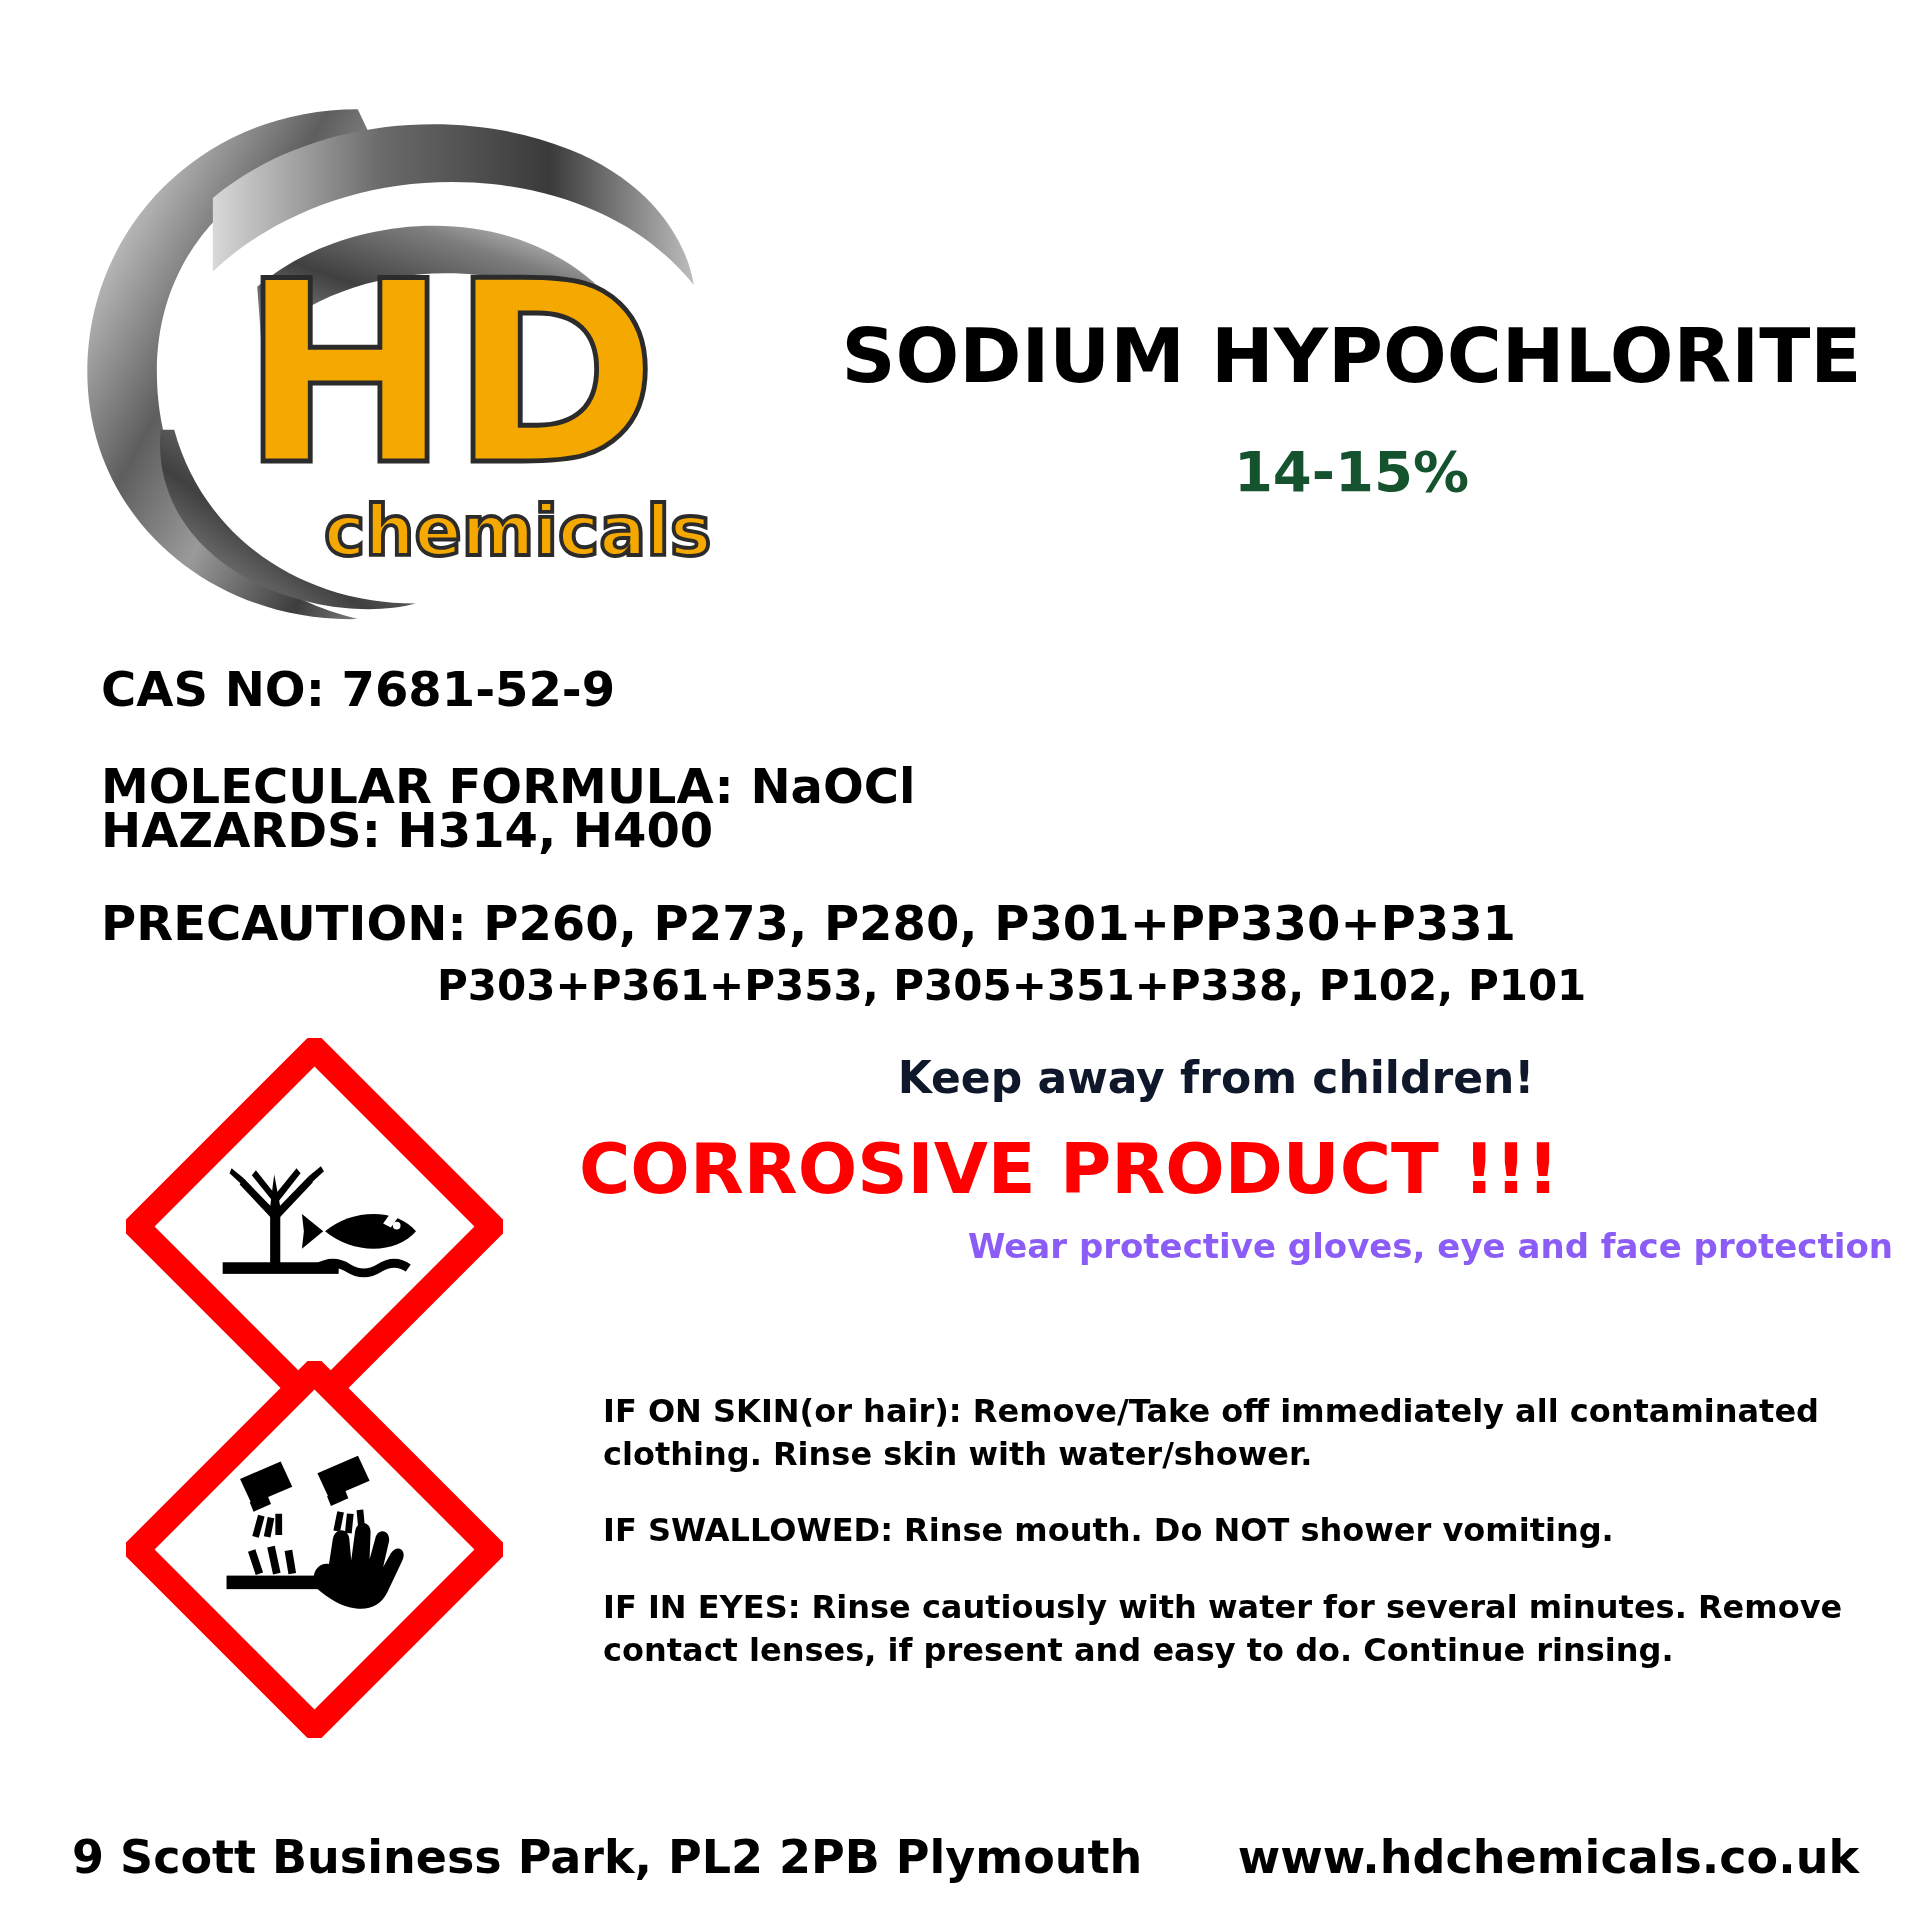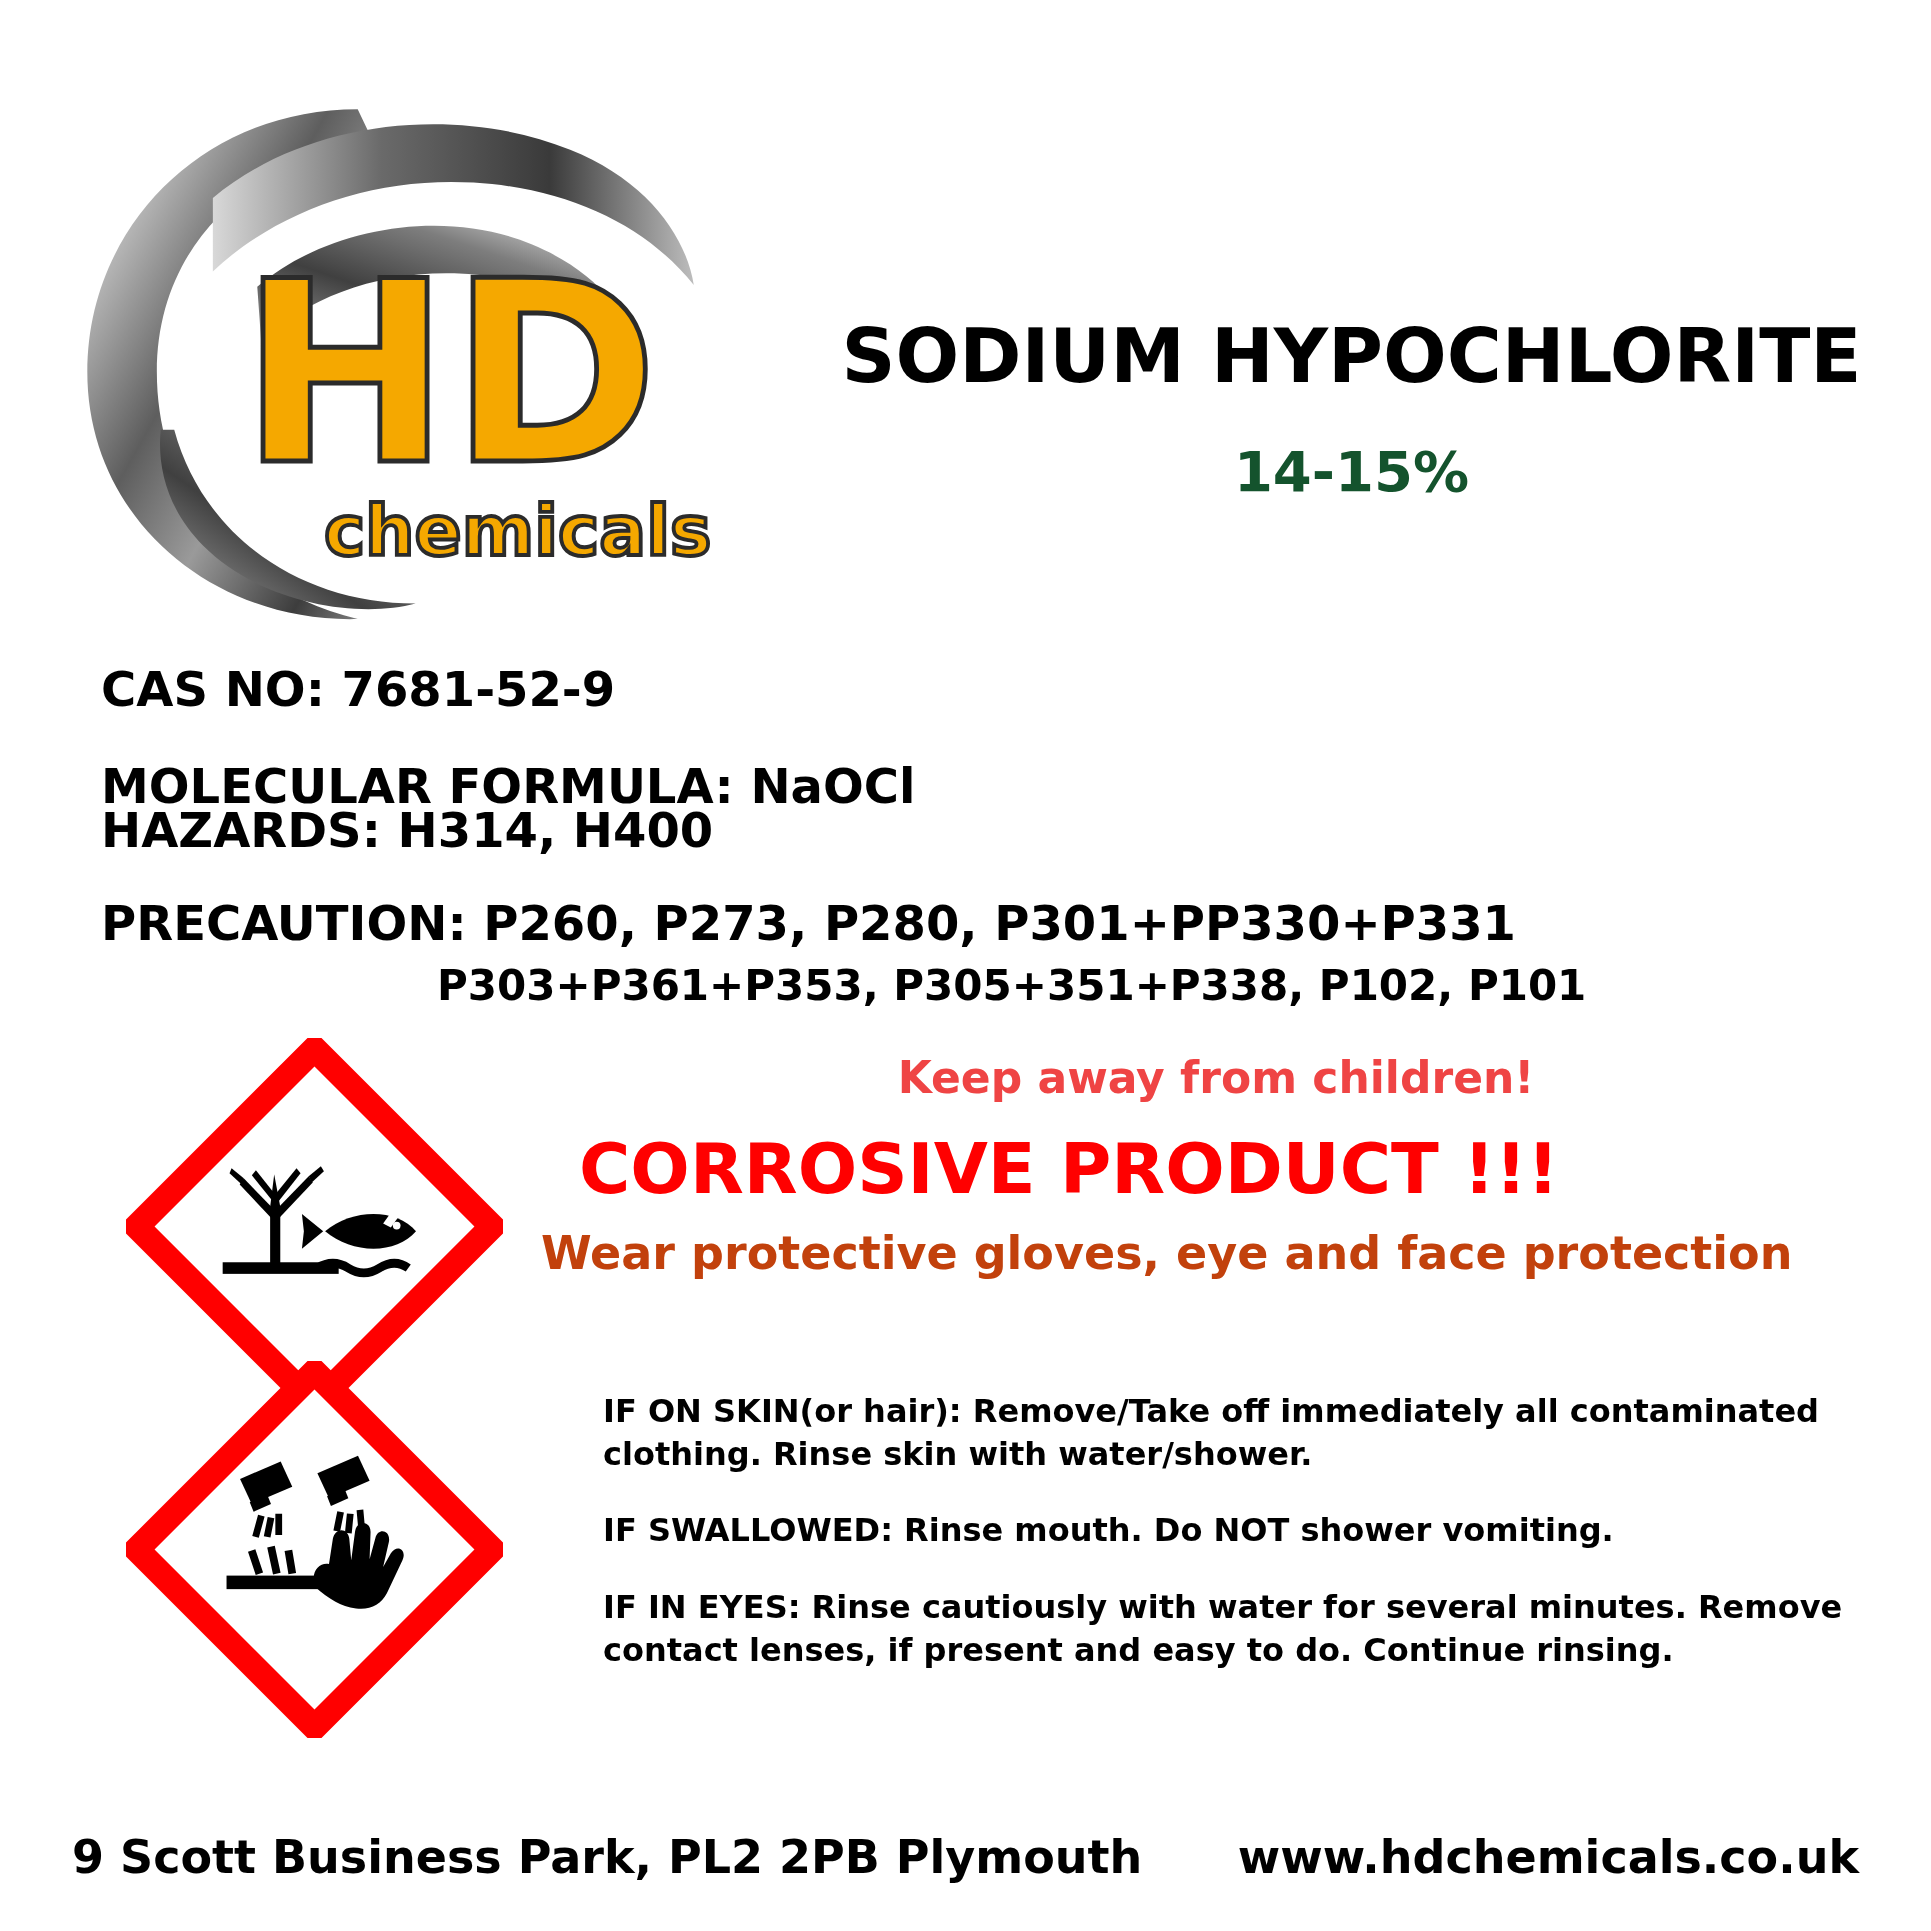--- a/index.html
+++ b/index.html
@@ -88,42 +88,42 @@
 
   
   #keep-away {
     position: absolute;
     left: 579px;
     top: 1052px;
     width: 1274px;
     text-align: center;
     font-size: 44px;
     font-weight: bold;
-    color: #ef4444;
+    color: #0f172a;
   }
   #corrosive-warning {
     position: absolute;
     left: 579px;
     top: 1134px;
     width: 1274px;
     text-align: left;
     font-size: 70px;
     font-weight: bold;
     color: #ff0000;
     line-height: 1;
   }
   #wear-protection {
     position: absolute;
     left: 541px;
     top: 1226px;
     width: 1352px;
-    text-align: left;
-    font-size: 46px;
-    font-weight: bold;
-    color: #c2410c;
+    text-align: right;
+    font-size: 34px;
+    font-weight: bold;
+    color: #8b5cf6;
   }
 
   
   .pictogram {
     position: absolute;
   }
   #pictogram-environment {
     left: 126px;
     top: 1038px;
     width: 377px;

